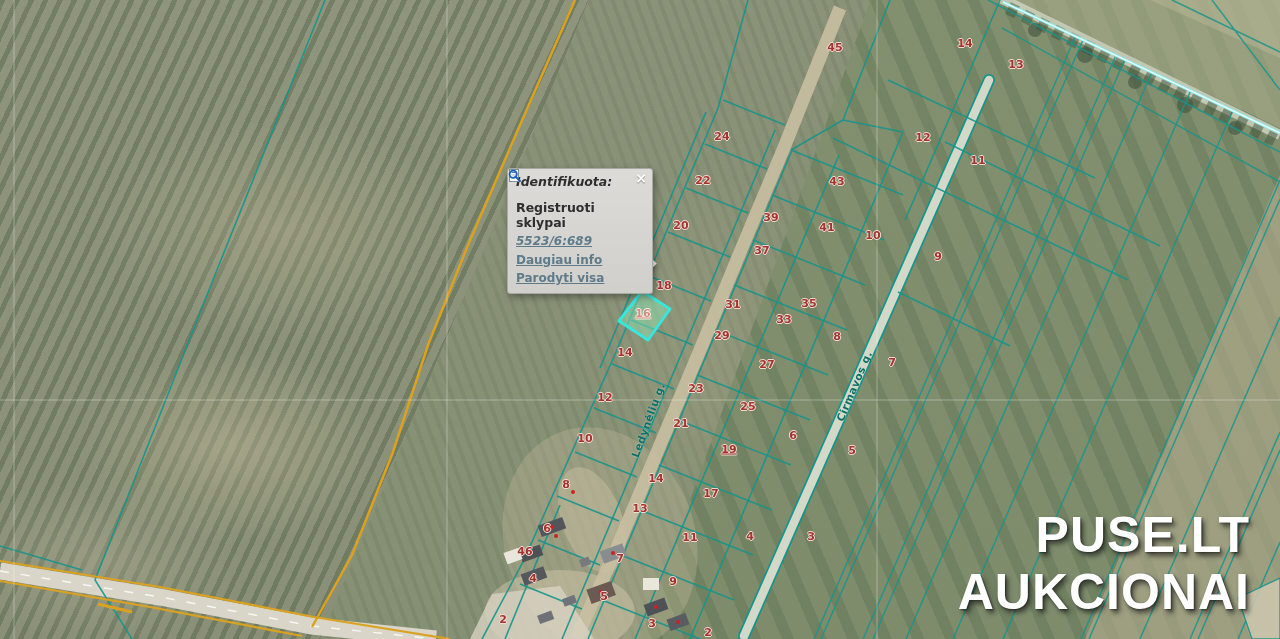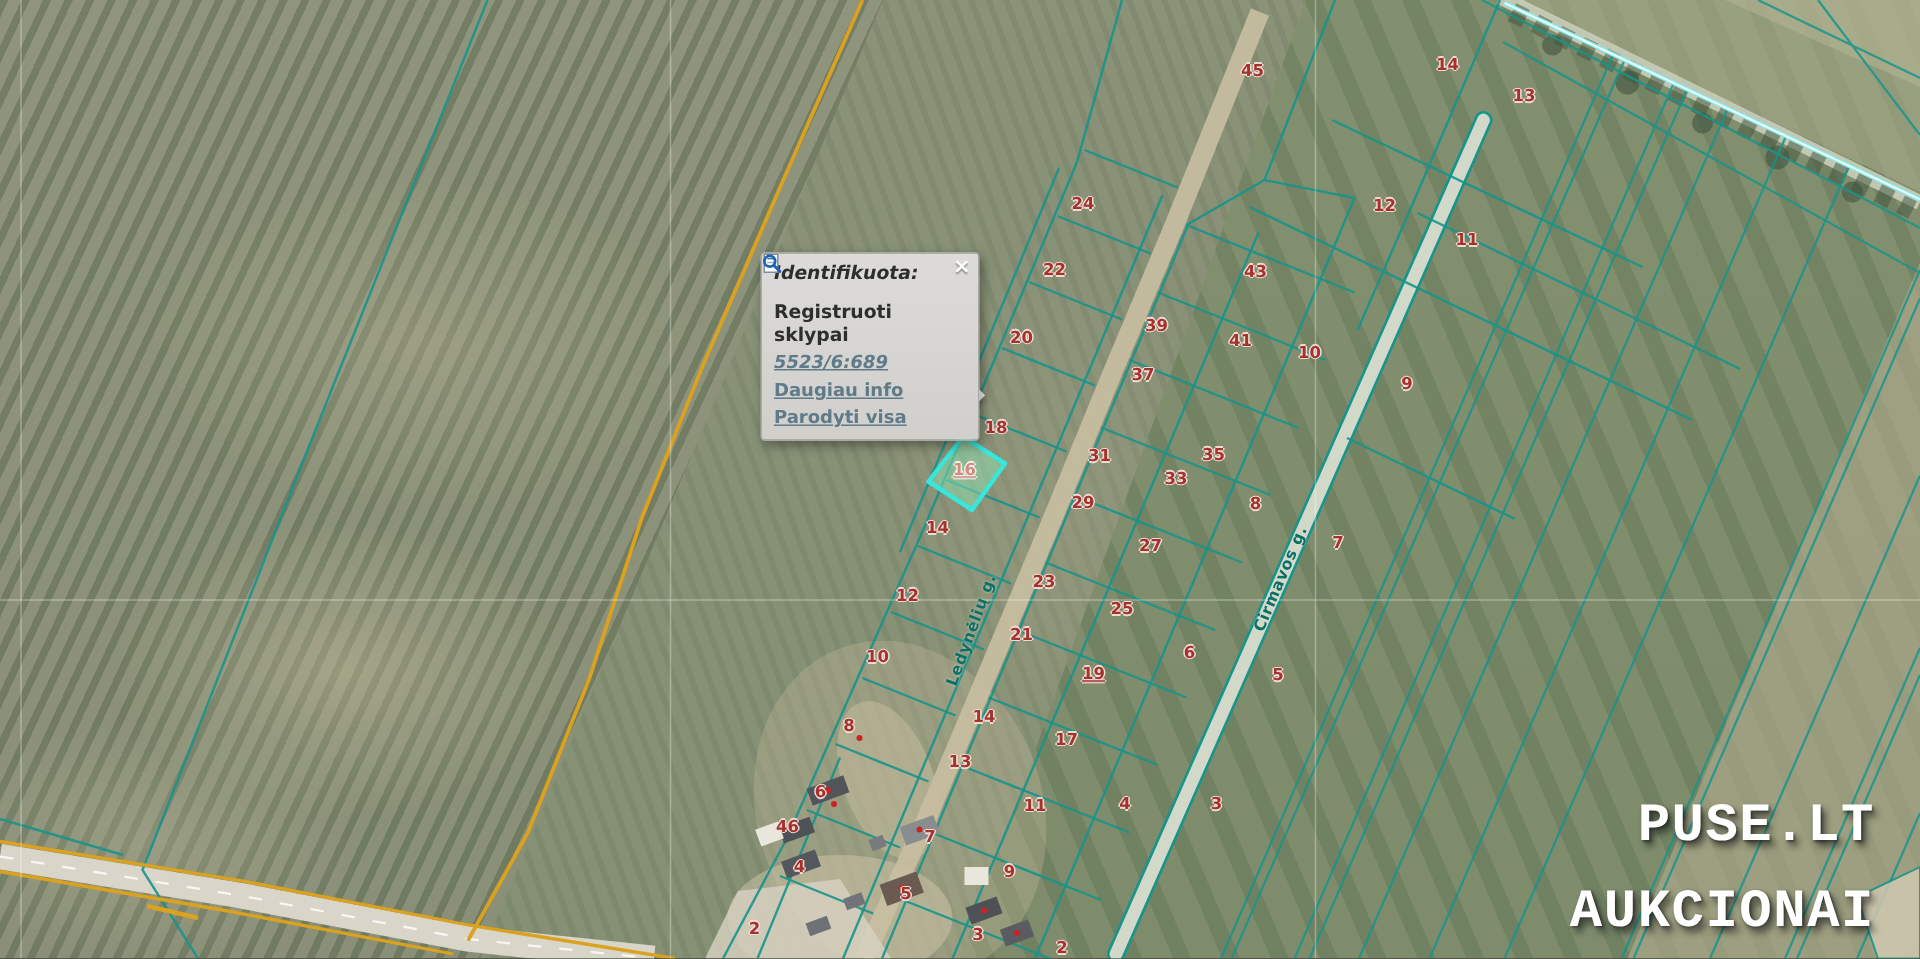--- a/index.html
+++ b/index.html
@@ -54,23 +54,23 @@
   #popup-header{font-size:12.5px;font-weight:bold;font-style:italic;color:#2e2e2e;}
   #popup-close{position:absolute;right:5px;top:2px;color:#fdfdfd;font-size:14px;
     font-weight:bold;cursor:pointer;text-shadow:0 1px 1px #8a8a8a;line-height:14px;}
   #popup-section{margin-top:11px;font-size:12.5px;font-weight:bold;color:#2e2e2e;}
   a.plink{color:#5f7a88;font-weight:bold;text-decoration:underline;cursor:pointer;}
   #popup-code{display:inline-block;margin-top:3px;font-size:12px;font-style:italic;}
   .popup-row{display:flex;align-items:center;gap:5px;margin-top:4px;font-size:12px;}
   .popup-row:first-of-type{margin-top:12px;}
   .rowicon{width:13px;height:13px;flex:0 0 13px;}
   
-  #watermark{position:absolute;right:30px;bottom:3px;z-index:40;text-align:right;
-    color:#ffffff;font-weight:900;font-family:Liberation Mono, monospace;
-    line-height:57px;font-size:36px;letter-spacing:1px;
+  #watermark{position:absolute;right:30px;bottom:18px;z-index:40;text-align:right;
+    color:#ffffff;font-weight:900;font-family:Liberation Sans, sans-serif;
+    line-height:57px;font-size:50px;letter-spacing:1px;
     text-shadow:3px 4px 5px rgba(25,25,25,.65),1px 1px 2px rgba(0,0,0,.5);
     pointer-events:none;}
 </style>
 </head>
 <body>
 
 <div id="stage">
   <div class="bglayer" id="field-left"></div>
   <div class="bglayer" id="field-mid"></div>
   <div class="bglayer" id="field-right"></div>

